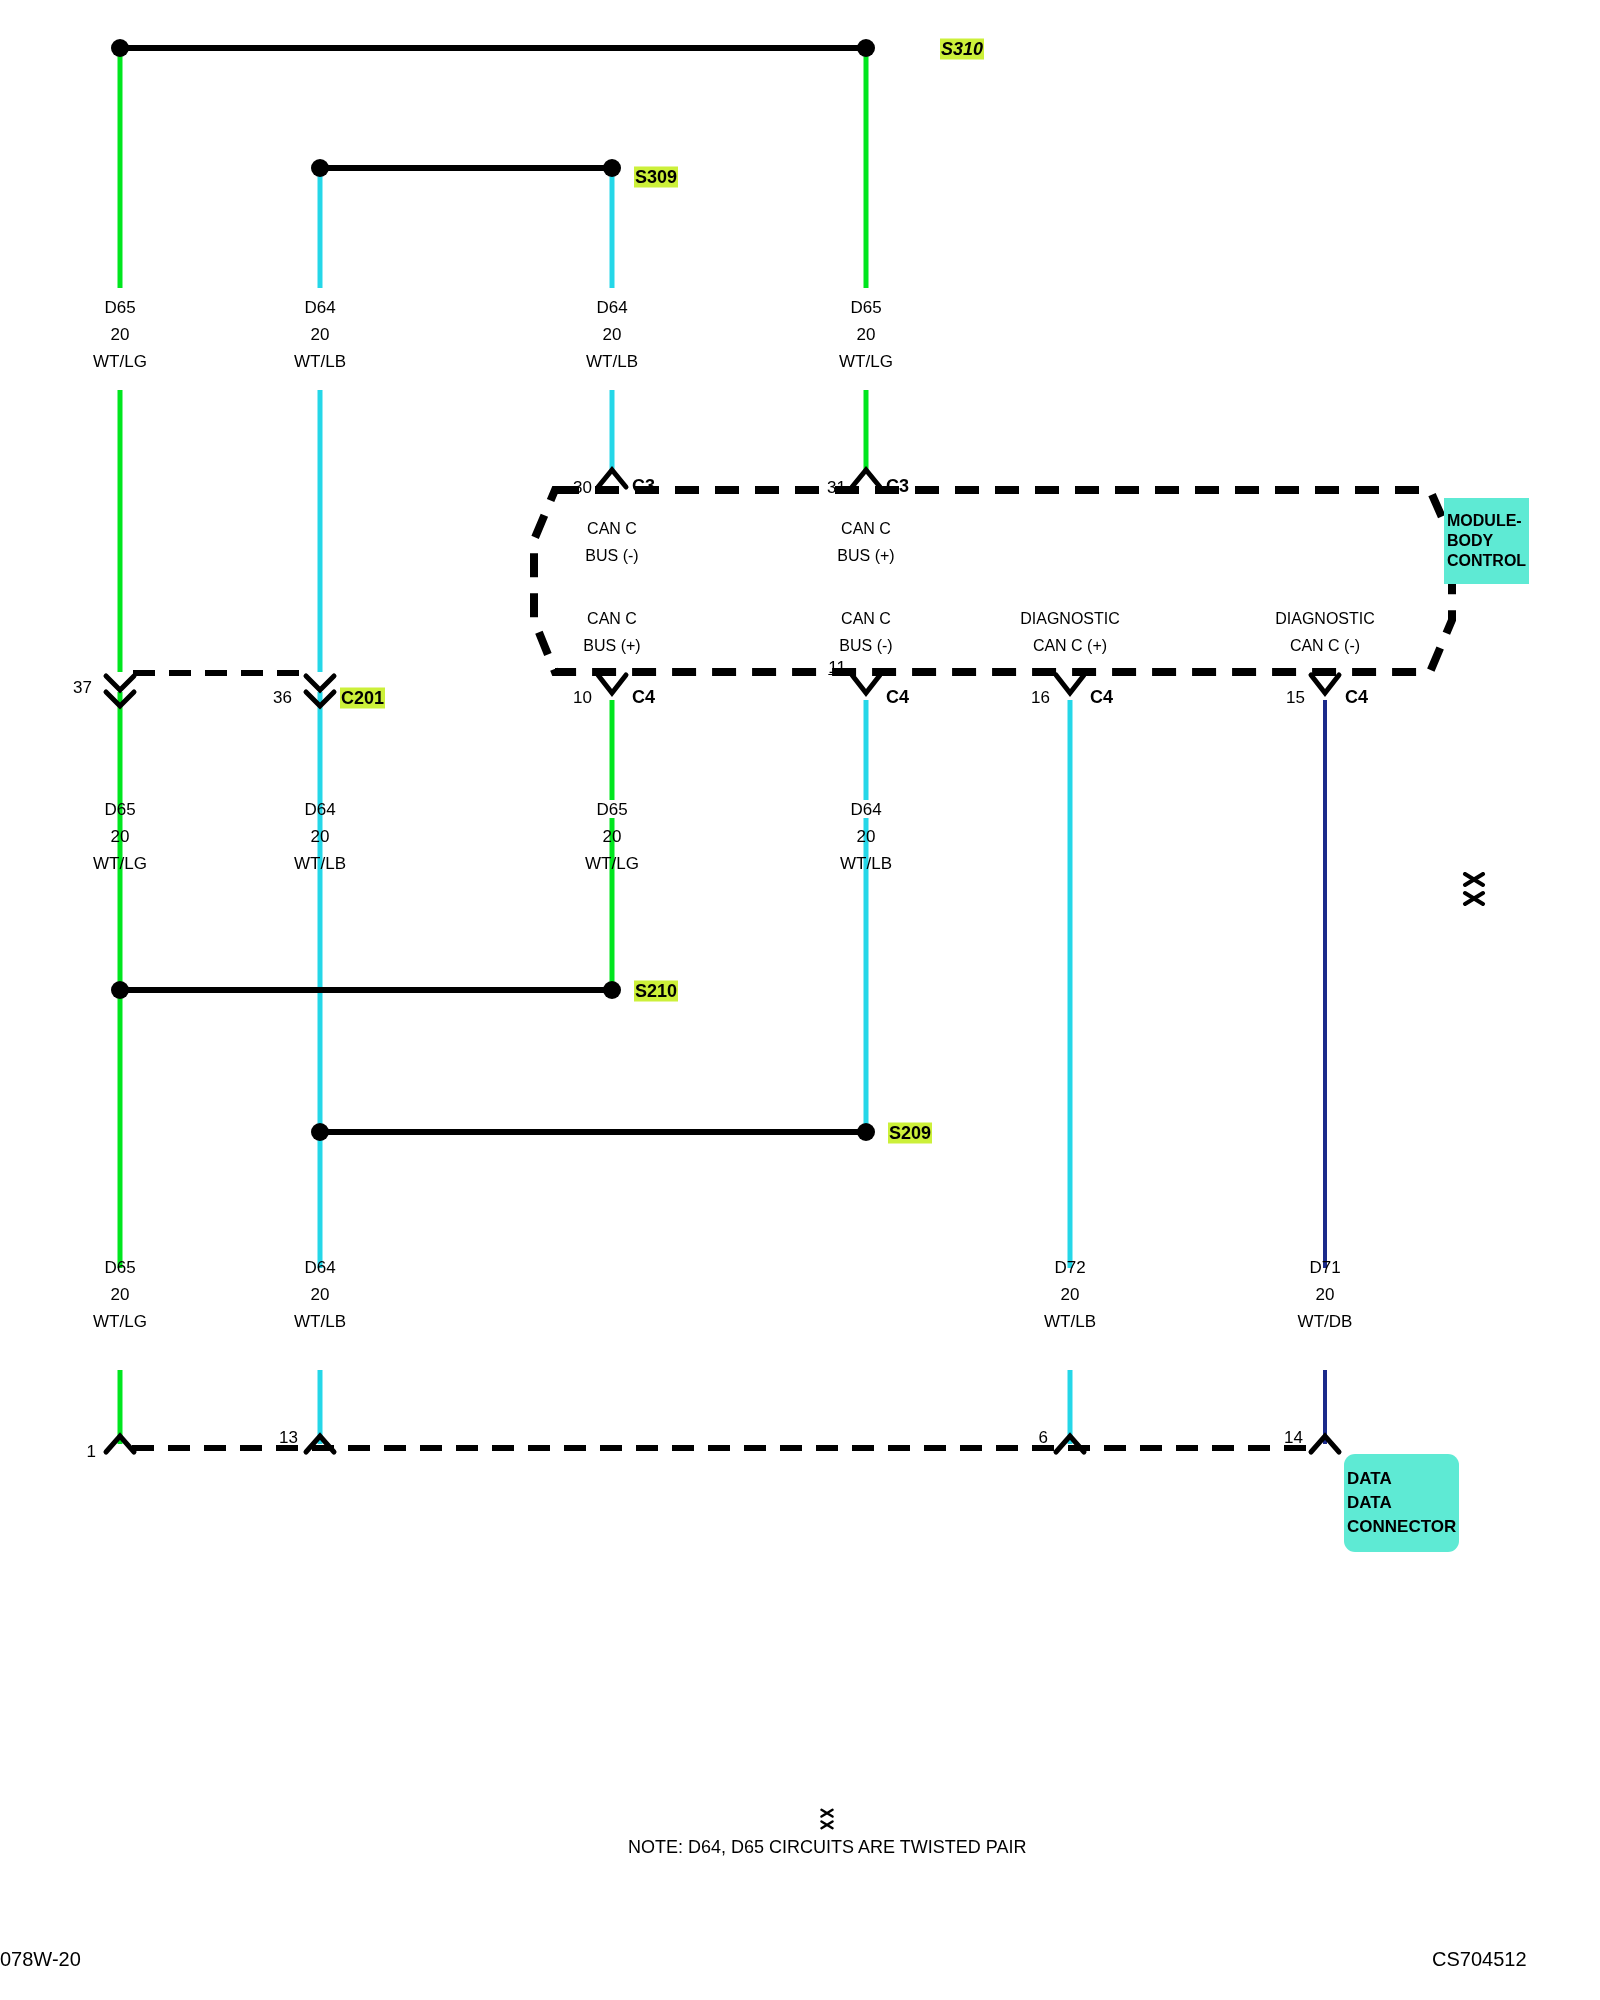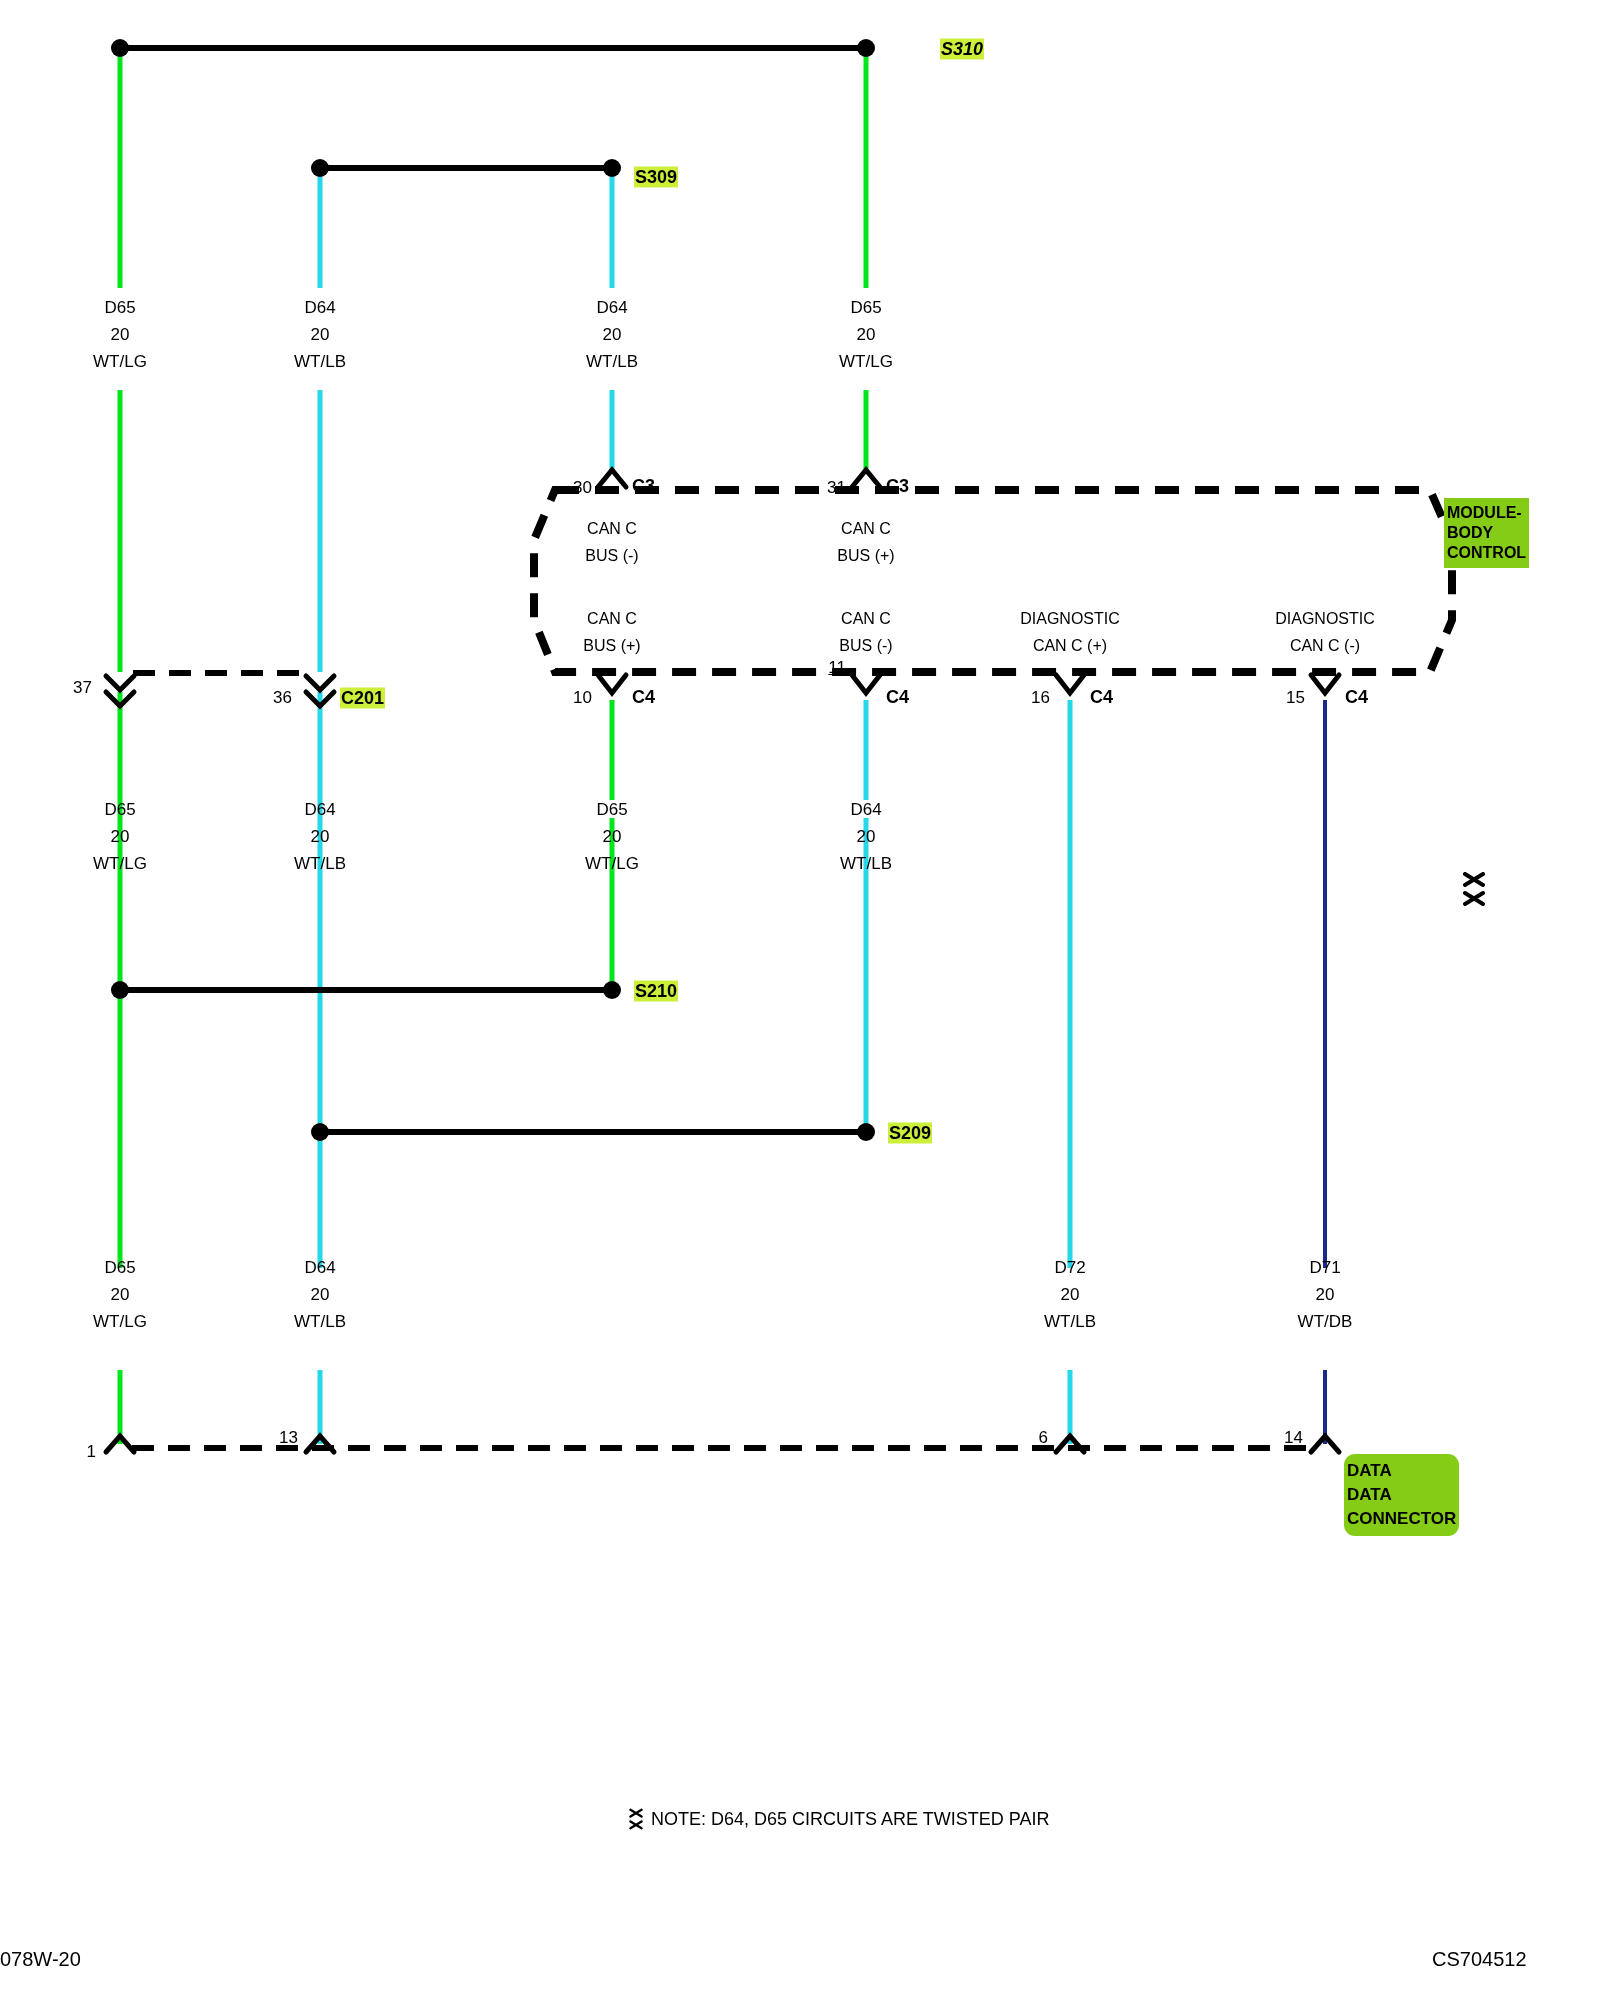--- a/index.html
+++ b/index.html
@@ -8,21 +8,21 @@
   #sheet{position:absolute;left:0;top:0;width:1600px;height:2000px;overflow:hidden;}
   svg#wires{position:absolute;left:0;top:0;width:1600px;height:2000px;}
 
   .lbl{position:absolute;font-size:17px;line-height:19px;white-space:nowrap;color:#000;}
   .lbl.c{transform:translateX(-50%);text-align:center;}
   .pin{position:absolute;font-size:17px;white-space:nowrap;transform:translate(-100%,-50%);}
   .conn{position:absolute;font-size:18px;font-weight:bold;white-space:nowrap;transform:translateY(-50%);}
   .splice{position:absolute;font-size:18px;font-weight:bold;white-space:nowrap;
           transform:translateY(-50%);background:#ccf03a;padding:0 1px;}
   .boxname{position:absolute;font-size:16px;font-weight:bold;line-height:20px;
-           background:#84cc16;padding:5px 3px;white-space:nowrap;}
+           background:#5eead4;padding:13px 3px;white-space:nowrap;}
   .boxname.dlc{line-height:24px;font-size:17px;border-radius:11px;}
   .fnlbl{position:absolute;font-size:16px;line-height:21px;white-space:nowrap;transform:translateX(-50%);text-align:right;}
   .foot{position:absolute;font-size:20px;white-space:nowrap;}
   .tp{position:absolute;width:26px;height:34px;transform:translate(-50%,-50%);}
 </style>
 </head>
 <body>
 
 <div id="sheet">
 
@@ -196,21 +196,21 @@
   <div class="pin" style="left:298px;top:1438px;">13</div>
   <div class="pin" style="left:1048px;top:1438px;">6</div>
   <div class="pin" style="left:1303px;top:1438px;">14</div>
 
   <div class="boxname dlc" style="left:1344px;top:1454px;">
     <div>DATA</div>
     <div>DATA</div>
     <div>CONNECTOR</div>
   </div>
 
-  <div style="position:absolute;left:628px;top:1808px;display:flex;align-items:center;gap:7px;">
+  <div style="position:absolute;left:628px;top:1808px;display:flex;align-items:center;gap:7px;flex-direction:column;">
     <svg style="width:16px;height:22px;flex:none;" viewBox="0 0 26 34">
       <path d="M4,2 L22,13 M22,2 L4,13 M4,32 L22,21 M22,32 L4,21" stroke="#000" stroke-width="4" fill="none" stroke-linecap="round"></path>
     </svg>
     <span style="font-size:18px;white-space:nowrap;">NOTE:  D64, D65   CIRCUITS ARE TWISTED PAIR</span>
   </div>
 
   <div class="foot" style="left:0px;top:1948px;">078W-20</div>
   <div class="foot" style="left:1432px;top:1948px;">CS704512</div>
 
 </div>

